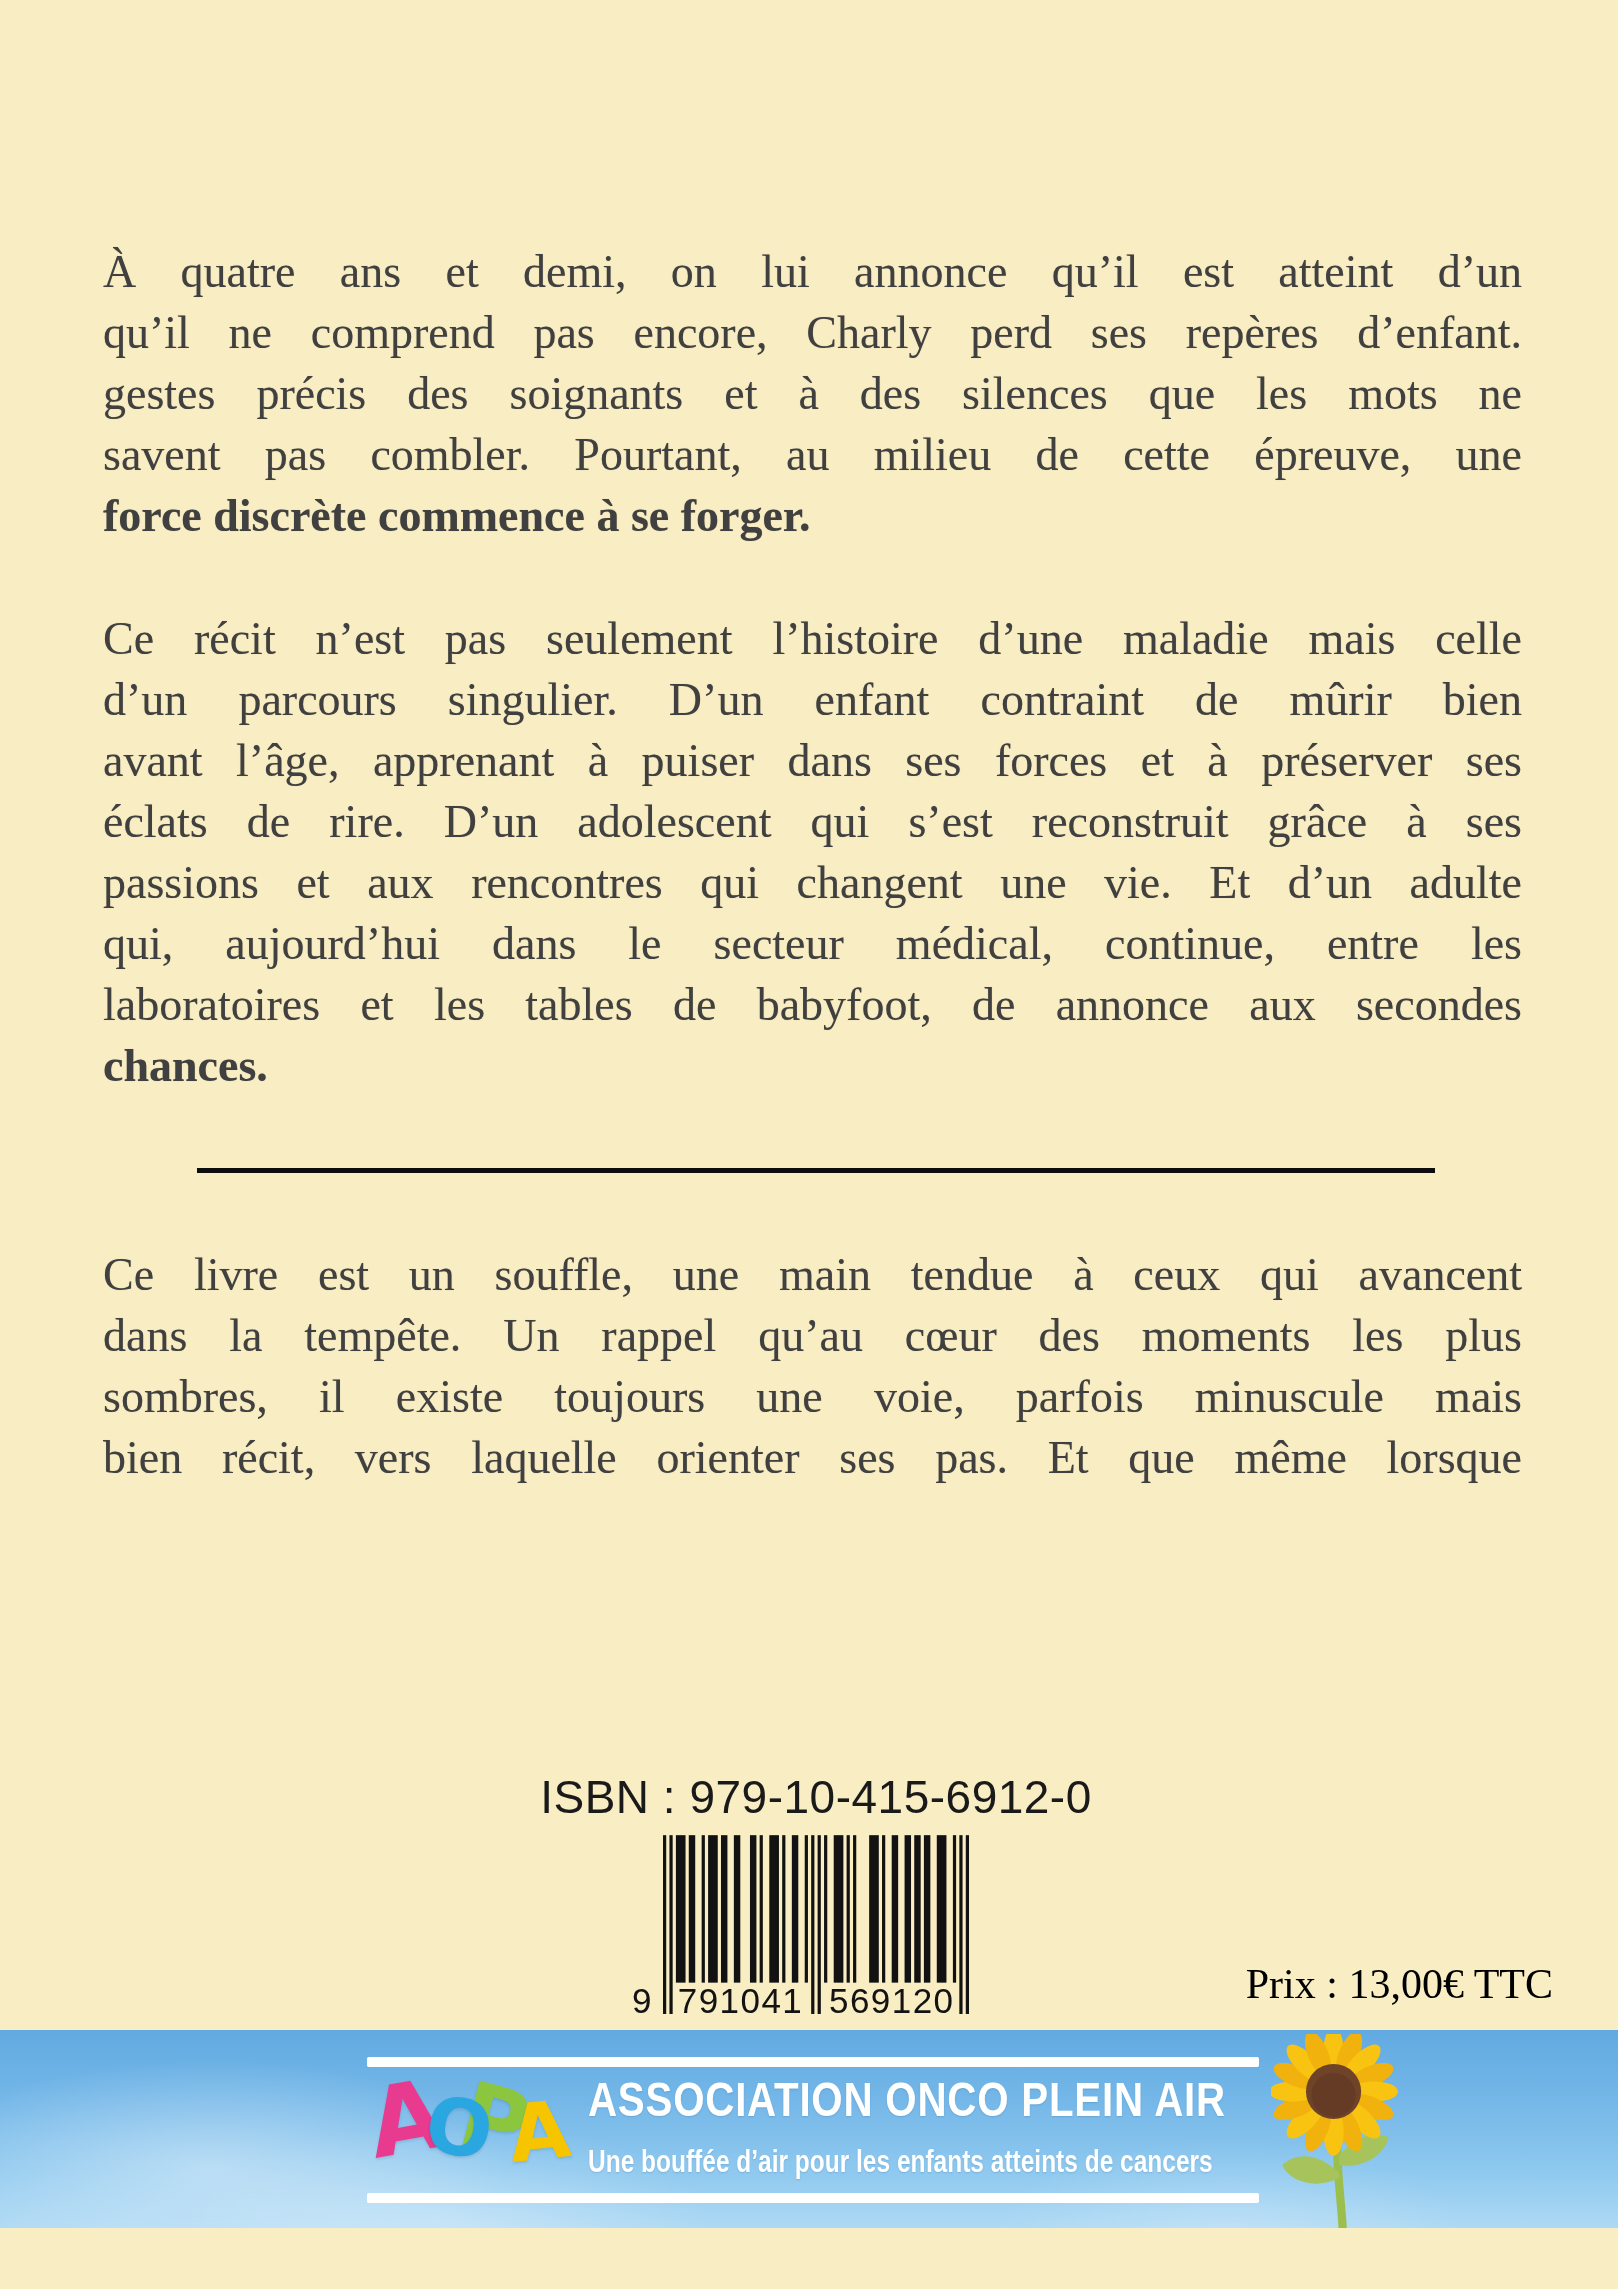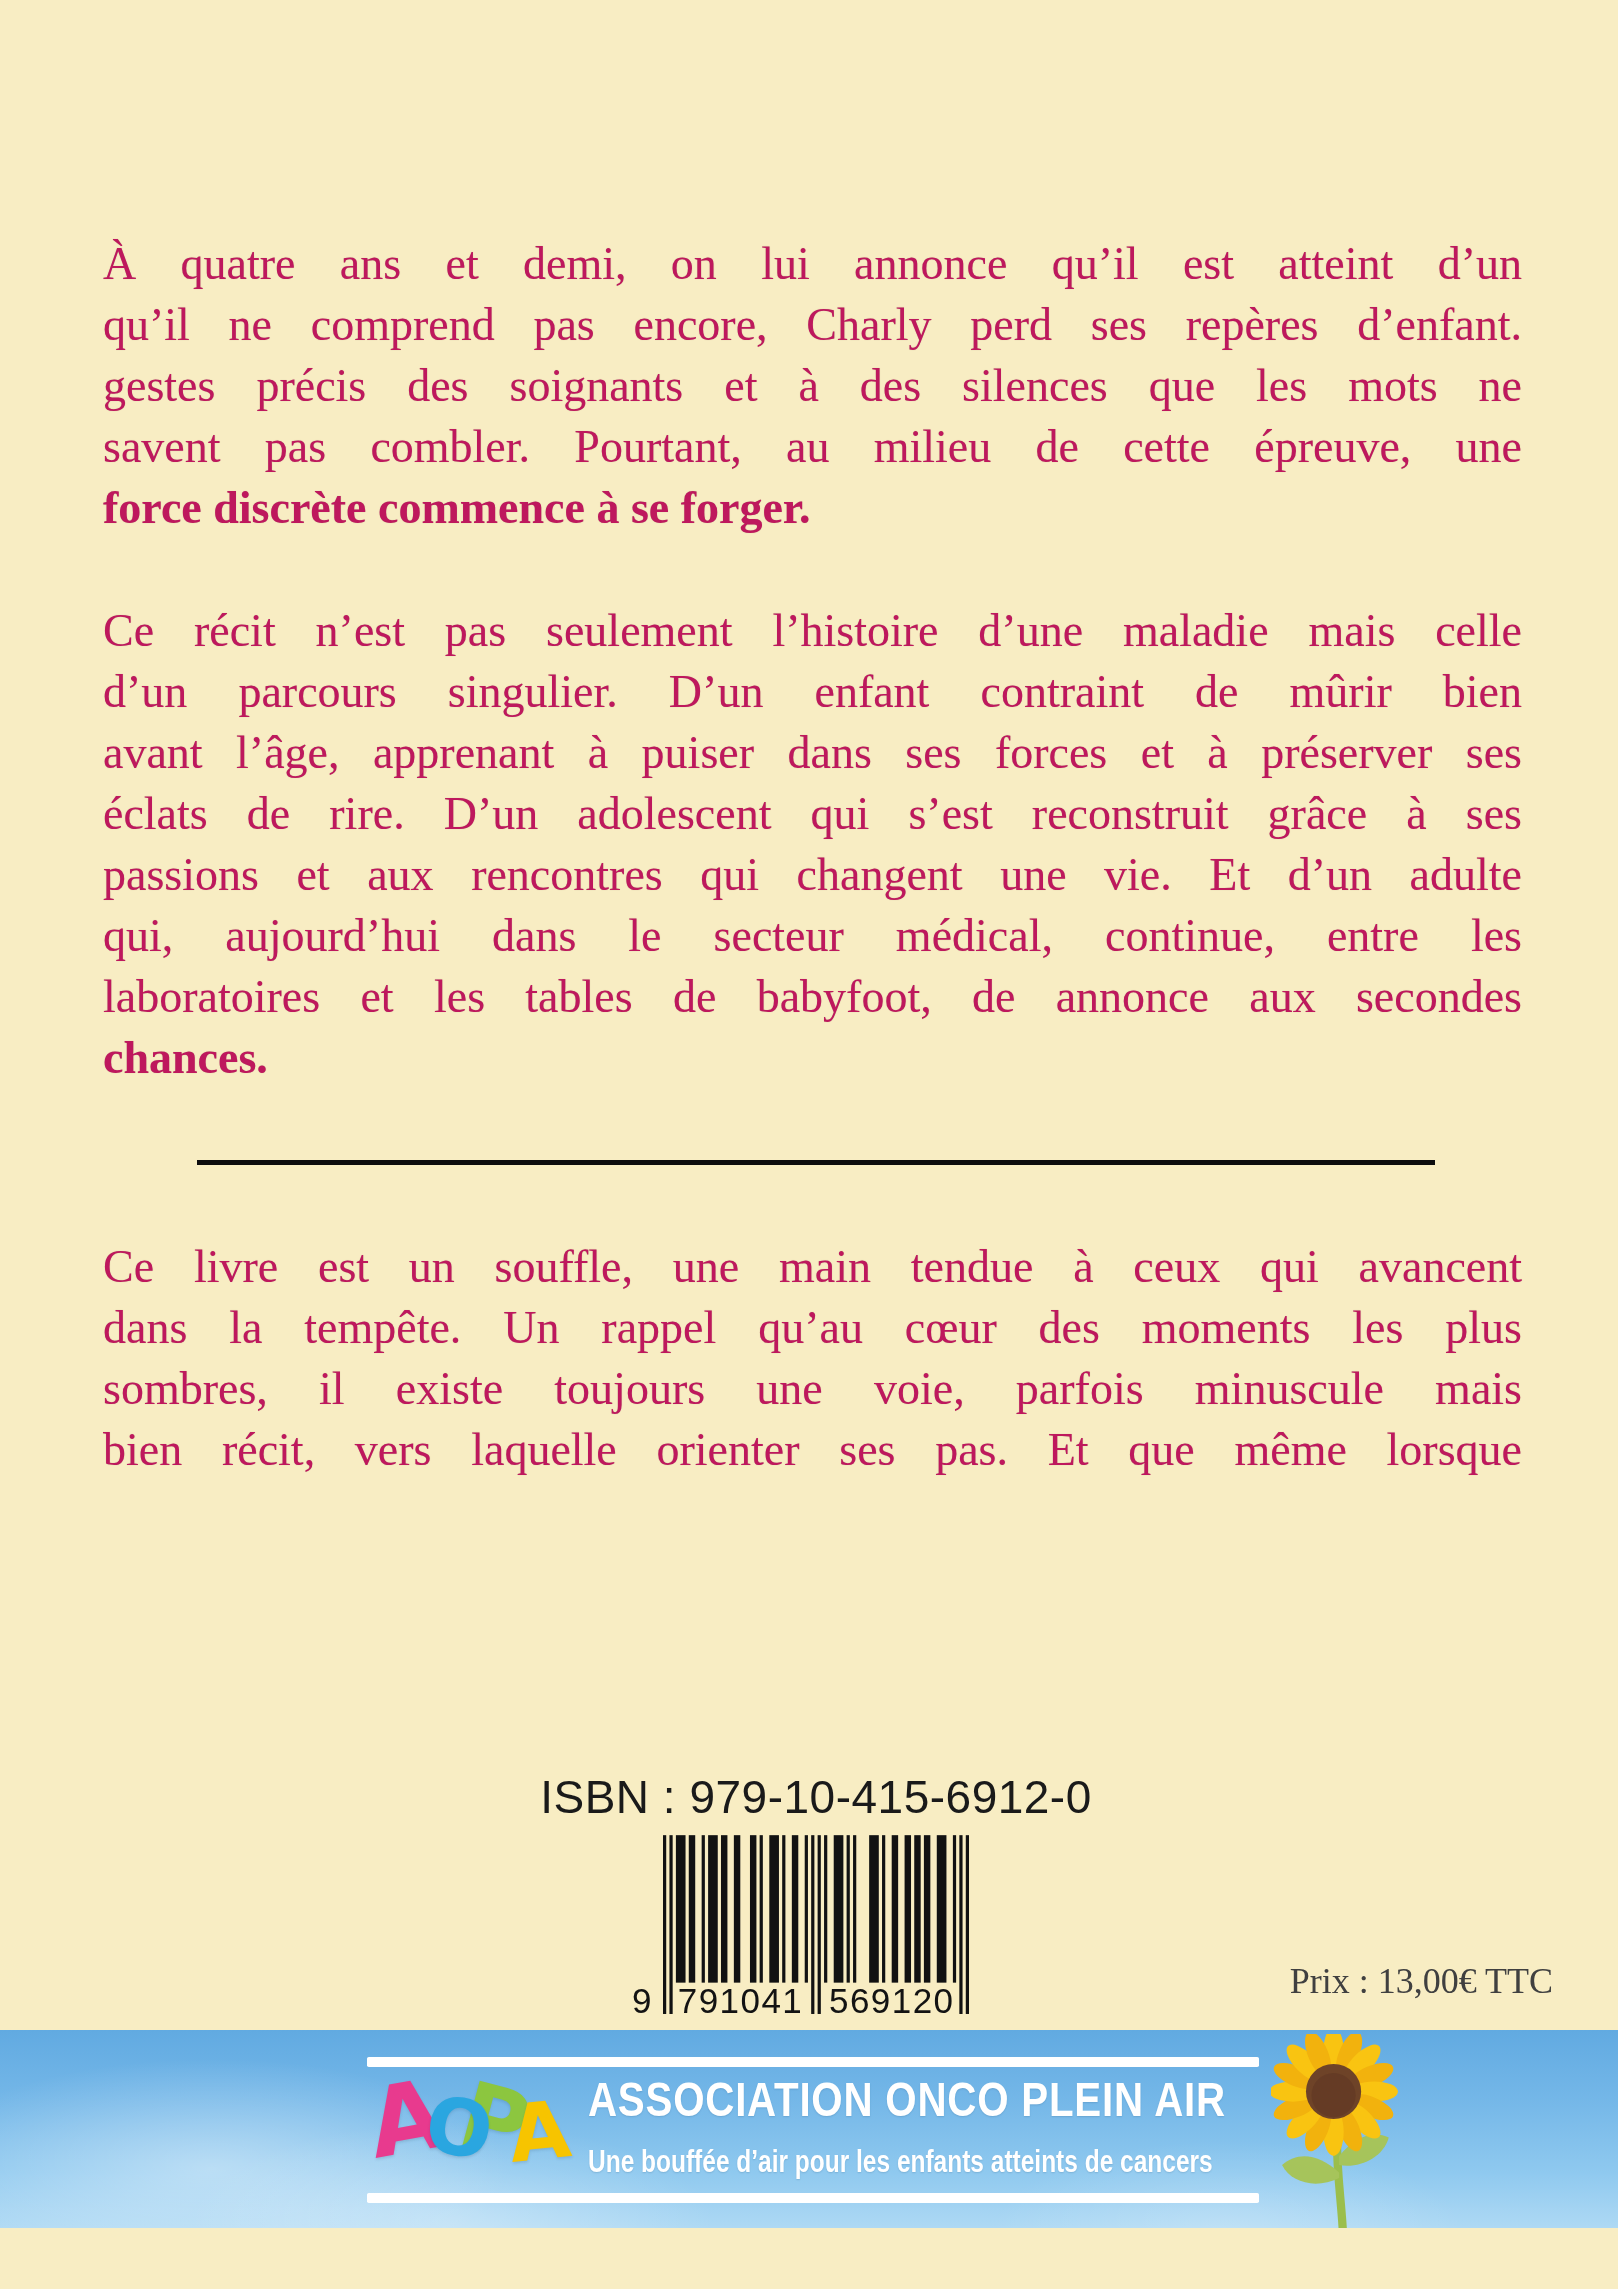--- a/index.html
+++ b/index.html
@@ -5,22 +5,22 @@
   html,body{margin:0;padding:0;}
   .page{
     position:relative;
     width:1619px;height:2290px;
     background:#f8edc3;
     overflow:hidden;
     font-family:"Liberation Serif","DejaVu Serif",serif;
   }
   
   .body-text{
-    position:absolute;left:103px;top:233px;width:1419px;
-    font-size:46px;line-height:61px;color:#be185d;
+    position:absolute;left:103px;top:241px;width:1419px;
+    font-size:46px;line-height:61px;color:#404040;
     text-shadow:0 0 0.9px rgba(40,30,10,.25);
   }
   .para{margin:0 0 62px 0;}
   .para .line{text-align:justify;text-align-last:justify;white-space:normal;}
   .para .line.last{text-align:justify;text-align-last:left;font-weight:bold;}
   .divider{
     height:4.6px;background:#0d0d0d;border:none;
     margin:72px 87px 71px 94px;
   }
   
@@ -35,21 +35,21 @@
     position:absolute;top:146px;height:39px;
     font-family:"Liberation Sans","DejaVu Sans",sans-serif;
     font-size:35px;color:#131313;line-height:39px;
   }
   .bd-first{left:-31px;}
   .bd-g1{left:14.8px;width:124px;display:flex;justify-content:space-between;}
   .bd-g2{left:166px;width:124px;display:flex;justify-content:space-between;}
   
   .price{
     position:absolute;right:66px;top:1960px;
-    font-size:36px;color:#404040;
+    font-size:42px;color:#000000;
   }
   
   .banner{
     position:absolute;left:0;top:2030px;width:1619px;height:198px;
     background:linear-gradient(180deg,#61aae1 0%,#74b7e8 35%,#8fc9ef 72%,#aed9f4 100%);
     overflow:hidden;
   }
   .cloud{position:absolute;border-radius:50%;pointer-events:none;}
   .cloud.c1{left:-111px;top:18.5px;width:646px;height:240px;
     background:radial-gradient(ellipse at center,rgba(255,255,255,.40) 0%,rgba(255,255,255,0) 65%);}

